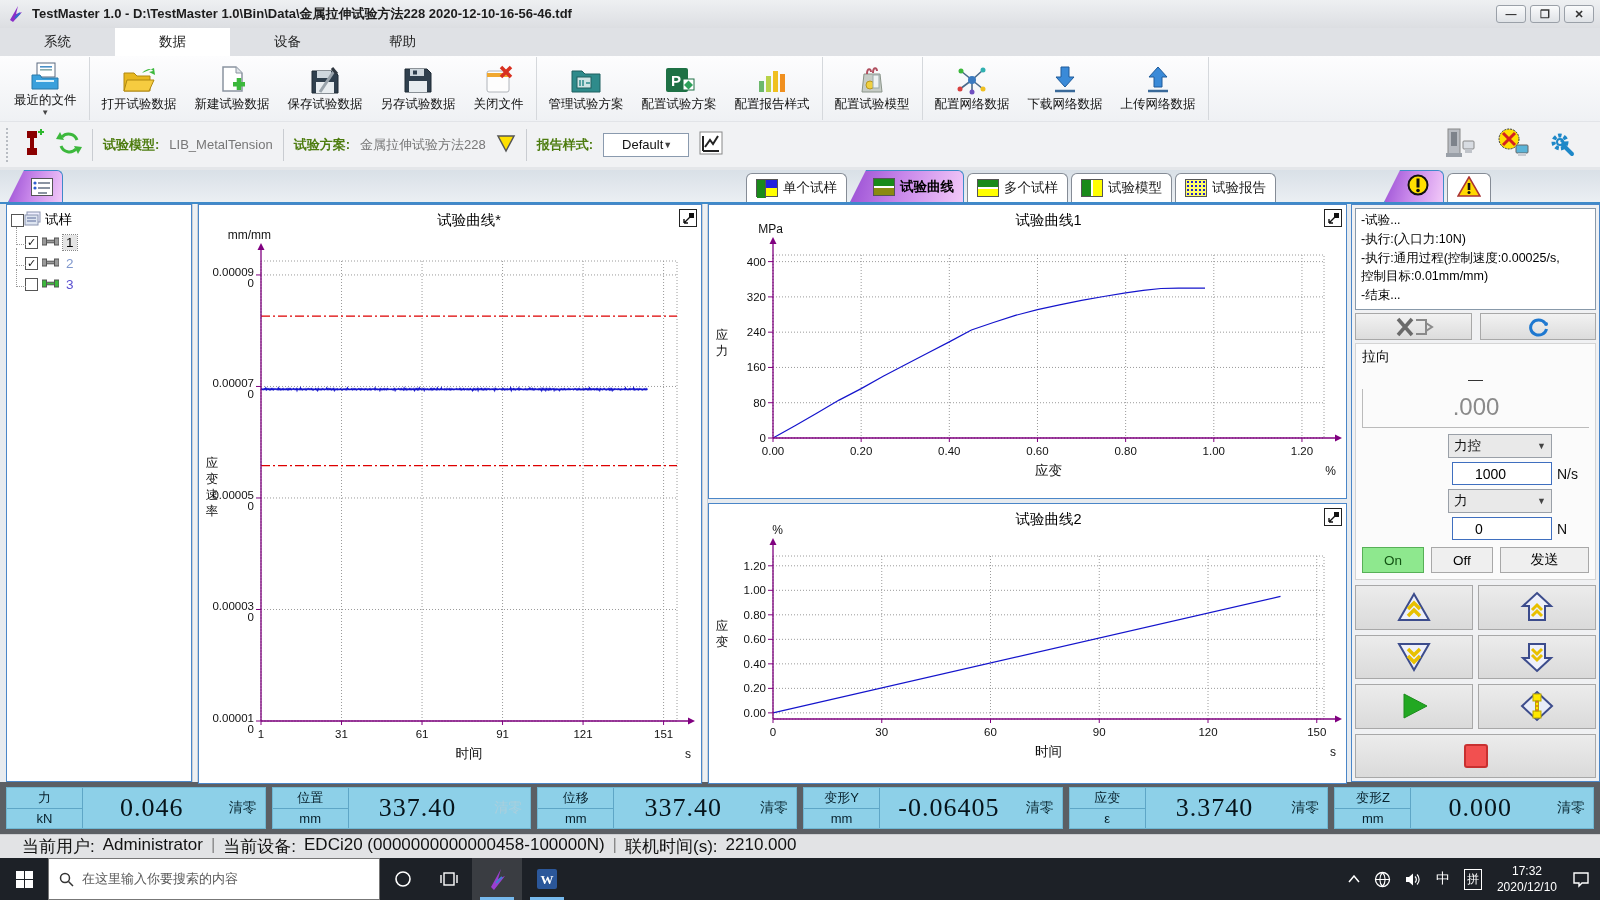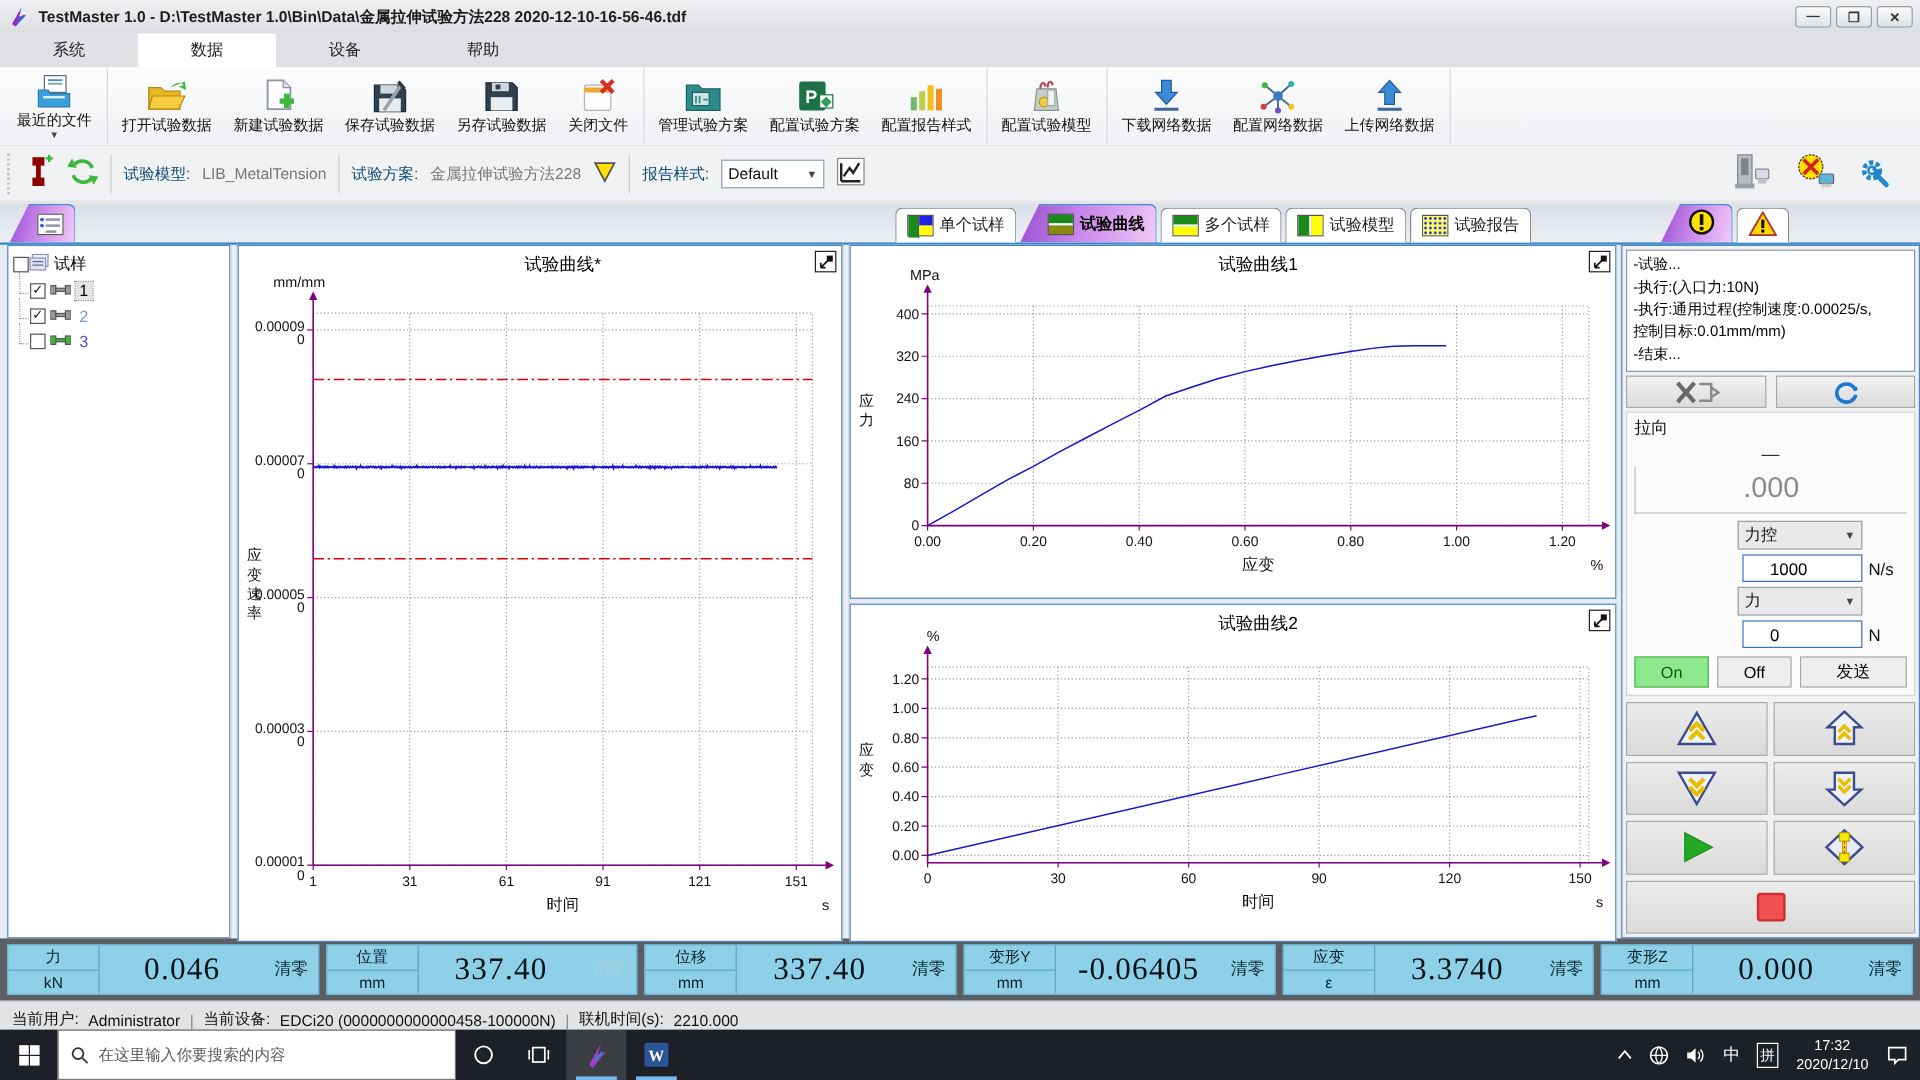--- a/index.html
+++ b/index.html
@@ -21,23 +21,23 @@
 .toolbar{height:66px;background:linear-gradient(#fdfdfe,#eff1f4);display:flex;align-items:stretch;padding:1px 2px;flex:0 0 auto;border-bottom:1px solid #e2e4e8}
 .tb-group{display:flex;border-right:1px solid #d5d8dc;padding:0 3px}
 .tb-item{display:flex;flex-direction:column;align-items:center;justify-content:center;padding:2px 9px;font-size:12.5px;color:#111;gap:1px;white-space:nowrap}
 .tb-item svg{display:block}
 .tb-drop{font-size:8px;color:#444;line-height:6px}
 
 
 .toolbar2{height:48px;background:#f1f2f4;display:flex;align-items:center;gap:10px;padding:0 10px 0 6px;font-size:13px;flex:0 0 auto;border-bottom:3px solid #e4e6e9}
 .grip{width:4px;height:34px;border-left:2px dotted #b8bcc2}
 .t2-sep{width:1px;height:32px;background:#c9ccd1}
-.t2-label{color:#0c4a6e;font-weight:normal}
+.t2-label{color:#4d7c0f;font-weight:bold}
 .t2-value{color:#777}
-.t2-select{width:86px;height:24px;background:#fff;border:1px solid #8a9aae;font-size:13px;display:flex;align-items:center;justify-content:space-between;padding:0 5px;color:#111}
+.t2-select{width:86px;height:24px;background:#fff;border:1px solid #8a9aae;font-size:13px;display:flex;align-items:center;justify-content:space-between;padding:0 18px;color:#111}
 .t2-right{margin-left:auto;display:flex;align-items:center;gap:18px;padding-right:14px}
 
 
 .tabs-row{height:34px;position:relative;background:linear-gradient(#d9e0e7,#ebeff3);border-bottom:2px solid #3f8ac9;flex:0 0 auto}
 .tabgroup{position:absolute;bottom:0;display:flex;align-items:flex-end;gap:3px}
 .tab{height:29px;display:flex;align-items:center;gap:5px;padding:0 9px;background:#fff;border:1px solid #858c96;border-bottom:none;border-radius:6px 6px 0 0;font-size:13.5px;color:#222;white-space:nowrap}
 .tab.active{background:linear-gradient(105deg,#9a4fd4 0%,#c887ea 45%,#f2c9f8 100%);border:1px solid #3f8ac9;border-bottom:none;font-weight:bold;color:#000;height:32px;padding-left:22px;clip-path:polygon(16px 0,100% 0,100% 100%,0 100%)}
 .tabicon{width:22px;height:18px;border:1px solid #555;display:flex;flex-shrink:0}
 .tabicon>i{display:block}
 
@@ -84,21 +84,21 @@
 .measurebar{height:52px;background:#5b5f64;display:flex;gap:6px;padding:5px 6px;flex:0 0 auto}
 .tile{flex:1;background:#8dd0e8;display:flex;align-items:stretch;border:1px solid #6fb8d4}
 .tile-label{width:76px;display:flex;flex-direction:column;border-right:1px solid #5ea6c6}
 .tl-name,.tl-unit{flex:1;display:flex;align-items:center;justify-content:center;font-size:13px;color:#07202c}
 .tl-name{border-bottom:1px solid #5ea6c6}
 .tile-value{flex:1;display:flex;align-items:center;justify-content:center;font-family:"Liberation Serif",serif;font-size:26px;color:#06131a;letter-spacing:1px}
 .tile-clear{width:44px;display:flex;align-items:center;justify-content:center;font-size:14px;color:#0a2833}
 .tile-clear.disabled{color:#aacfdd}
 
 
-.statusline{height:24px;background:#e2e3e5;border-top:1px solid #cdced1;display:flex;align-items:flex-end;gap:8px;padding:0 10px;font-size:13px;color:#111;flex:0 0 auto}
+.statusline{height:24px;background:#e2e3e5;border-top:1px solid #cdced1;display:flex;align-items:flex-start;gap:8px;padding:0 22px;font-size:17px;color:#111;flex:0 0 auto}
 .sl-sep{color:#888}
 
 
 .taskbar{height:42px;background:#1d2127;display:flex;align-items:stretch;color:#fff;flex:0 0 auto}
 .tb-start{width:48px;display:flex;align-items:center;justify-content:center}
 .winlogo{display:grid;grid-template-columns:8px 8px;grid-template-rows:8px 8px;gap:1px}
 .winlogo i{background:#fff}
 .search-box{width:332px;background:#fff;display:flex;align-items:center;gap:8px;padding:0 10px;color:#5a5a5a;font-size:13px;border:1px solid #777}
 .tk-icon{width:46px;display:flex;align-items:center;justify-content:center;font-size:15px}
 .app-icon{width:50px;display:flex;align-items:center;justify-content:center;position:relative}
@@ -251,40 +251,40 @@
               <circle cx="14" cy="20" r="4" fill="#f0d040" stroke="#b89820"></circle>
               <rect x="17" y="10" width="6" height="13" fill="#eef2f2" stroke="#9aa"></rect>
             </svg>
           </span>
           <span>配置试验模型</span>
         </div>
       </div>
       <div class="tb-group">
         <div class="tb-item">
           <span>
-            <svg width="32" height="30" viewBox="0 0 32 30">
-              <polygon points="16,22 7,12 12,12 12,2 20,2 20,12 25,12" fill="#3a8ad8" stroke="#1e5a9a"></polygon>
-              <path d="M6 26 H26" stroke="#3a6a9a" stroke-width="2.5"></path>
-            </svg>
-          </span>
-          <span>下载网络数据</span>
-        </div>
-        <div class="tb-item">
-          <span>
             <svg width="34" height="30" viewBox="0 0 34 30">
               <path d="M17 15 L6 6 M17 15 L28 5 M17 15 L5 24 M17 15 L28 24 M17 15 L17 27" stroke="#4a6a8a" stroke-width="1.6"></path>
               <circle cx="17" cy="15" r="4" fill="#3a7ac0"></circle>
               <circle cx="6" cy="6" r="2.5" fill="#3cb83c"></circle>
               <circle cx="28" cy="5" r="2.5" fill="#30b0b0"></circle>
               <circle cx="5" cy="24" r="2.5" fill="#d84040"></circle>
               <circle cx="28" cy="24" r="2.5" fill="#f0c020"></circle>
               <circle cx="17" cy="27" r="2.5" fill="#7050c0"></circle>
             </svg>
           </span>
           <span>配置网络数据</span>
+        </div>
+        <div class="tb-item">
+          <span>
+            <svg width="32" height="30" viewBox="0 0 32 30">
+              <polygon points="16,22 7,12 12,12 12,2 20,2 20,12 25,12" fill="#3a8ad8" stroke="#1e5a9a"></polygon>
+              <path d="M6 26 H26" stroke="#3a6a9a" stroke-width="2.5"></path>
+            </svg>
+          </span>
+          <span>下载网络数据</span>
         </div>
         <div class="tb-item">
           <span>
             <svg width="32" height="30" viewBox="0 0 32 30">
               <polygon points="16,2 25,12 20,12 20,22 12,22 12,12 7,12" fill="#3a8ad8" stroke="#1e5a9a"></polygon>
               <path d="M6 26 H26" stroke="#3a6a9a" stroke-width="2.5"></path>
             </svg>
           </span>
           <span>上传网络数据</span>
         </div>

